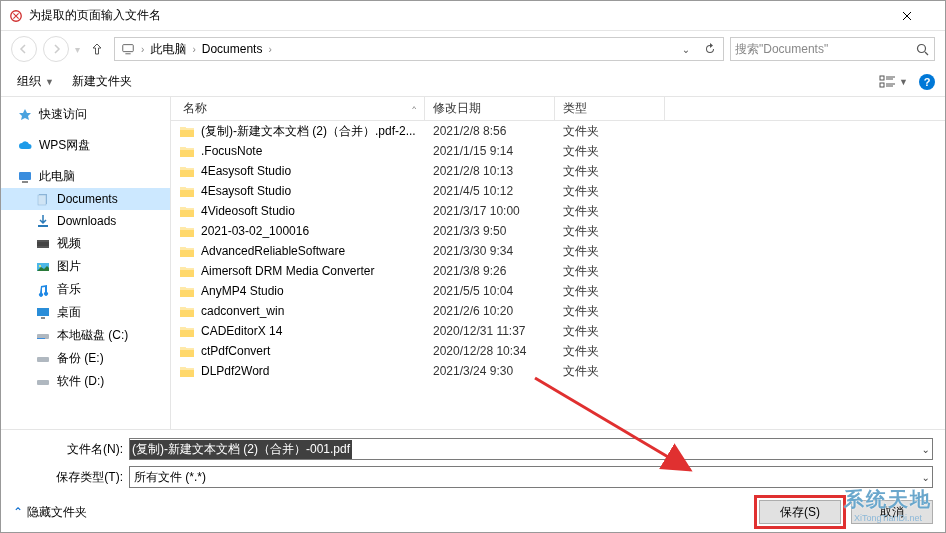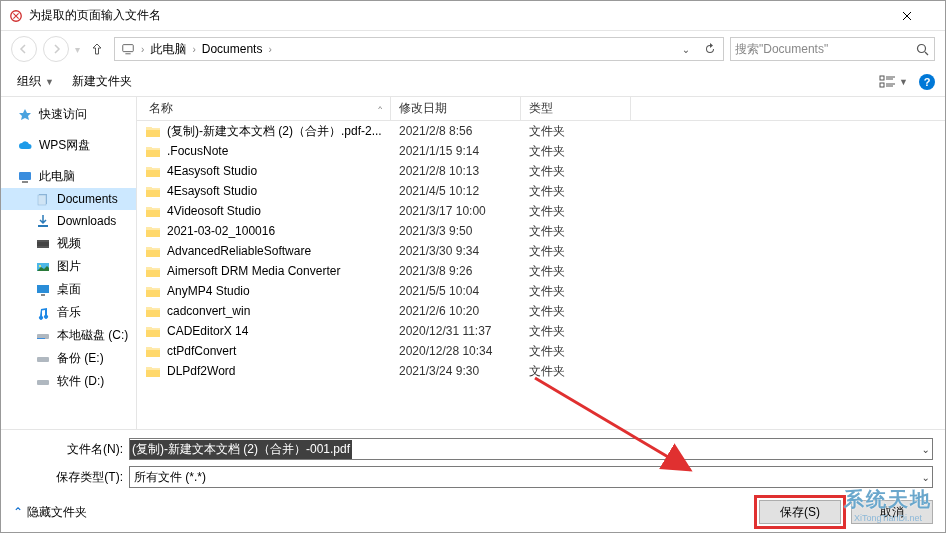--- a/index.html
+++ b/index.html
@@ -31,21 +31,21 @@
 
 
 .toolbar { height: 30px; border-bottom: 1px solid #e5e5e5; display: flex; align-items: center; padding: 0 10px; font-size: 12px; gap: 6px; }
 .toolbar .tool { padding: 4px 6px; display: flex; align-items: center; gap: 4px; }
 .toolbar .spacer { flex: 1; }
 .toolbar .viewbtn { padding: 3px 4px; border: 1px solid transparent; display:flex; align-items:center; gap:2px;}
 .help-icon { width: 16px; height: 16px; border-radius: 50%; background: #0078d7; color: #fff; display: flex; align-items: center; justify-content: center; font-size: 11px; font-weight: bold; }
 
 
 .main { flex: 1; display: flex; min-height: 0; }
-.sidebar { width: 136px; border-right: 1px solid #e5e5e5; overflow-y: auto; font-size: 12px; padding: 6px 0;}
+.sidebar { width: 170px; border-right: 1px solid #e5e5e5; overflow-y: auto; font-size: 12px; padding: 6px 0;}
 .side-item { display: flex; align-items: center; gap: 6px; padding: 3px 4px 3px 16px; white-space: nowrap; }
 .side-item.child { padding-left: 34px; }
 .side-item.selected { background: #cce8ff; }
 .side-item .icon { width: 16px; height: 16px; display: flex; align-items: center; justify-content: center; }
 .side-group-gap { height: 8px; }
 
 .filearea { flex: 1; display: flex; flex-direction: column; min-height: 0; }
 .fileheader { height: 24px; border-bottom: 1px solid #e5e5e5; display: flex; font-size: 12px; color: #333; }
 .fileheader .col { padding: 4px 8px; border-right: 1px solid #e5e5e5; display:flex; align-items:center; gap:4px; }
 .col-name { width: 254px; padding-left: 12px !important; }
@@ -246,33 +246,33 @@
               <rect x="1" y="3" width="12" height="8" fill="#4db8e8"></rect>
               <circle cx="4" cy="6" r="1" fill="#fff176"></circle>
               <path d="M1 11 L5 7 L8 9 L11 6 L13 8 L13 11 Z" fill="#2a7a3a"></path>
             </svg>
           </span>
         <span>图片</span>
       </div>
       <div class="side-item child">
         <span class="icon">
             <svg width="14" height="14" viewBox="0 0 14 14">
+              <path d="M5 3 L11 2 L11 9 A2 2 0 1 1 9 9 L9 4 L6 4.5 L6 10 A2 2 0 1 1 4 10 Z" fill="#1e88e5"></path>
+            </svg>
+          </span>
+        <span>音乐</span>
+      </div>
+      <div class="side-item child">
+        <span class="icon">
+            <svg width="14" height="14" viewBox="0 0 14 14">
               <rect x="1" y="2" width="12" height="8" fill="#2a8dd8"></rect>
               <rect x="5" y="11" width="4" height="2" fill="#888"></rect>
             </svg>
           </span>
         <span>桌面</span>
-      </div>
-      <div class="side-item child">
-        <span class="icon">
-            <svg width="14" height="14" viewBox="0 0 14 14">
-              <path d="M5 3 L11 2 L11 9 A2 2 0 1 1 9 9 L9 4 L6 4.5 L6 10 A2 2 0 1 1 4 10 Z" fill="#1e88e5"></path>
-            </svg>
-          </span>
-        <span>音乐</span>
       </div>
       <div class="side-item child">
         <span class="icon">
             <svg width="14" height="14" viewBox="0 0 14 14">
               <rect x="1" y="5" width="12" height="5" rx="1" fill="#b0b8c0"></rect>
               <rect x="1" y="9" width="8" height="1" fill="#3a8dde"></rect>
             </svg>
           </span>
         <span>本地磁盘 (C:)</span>
       </div>

